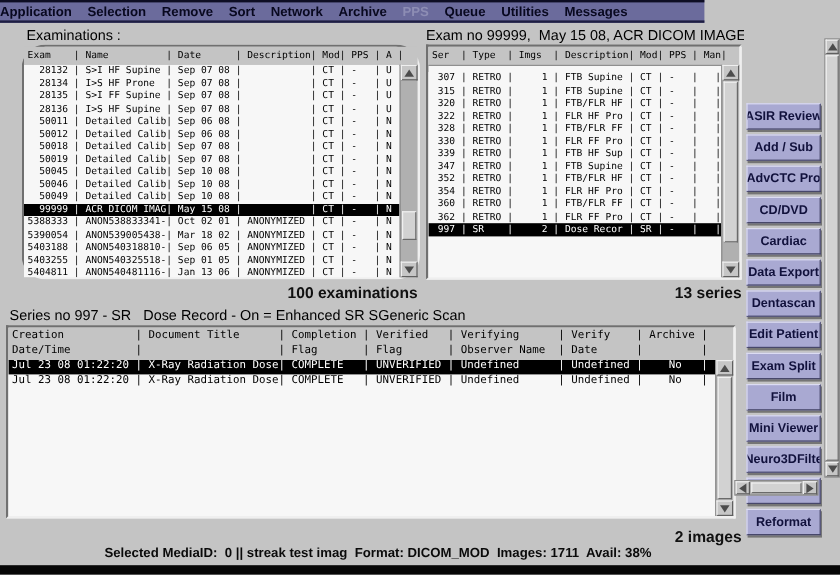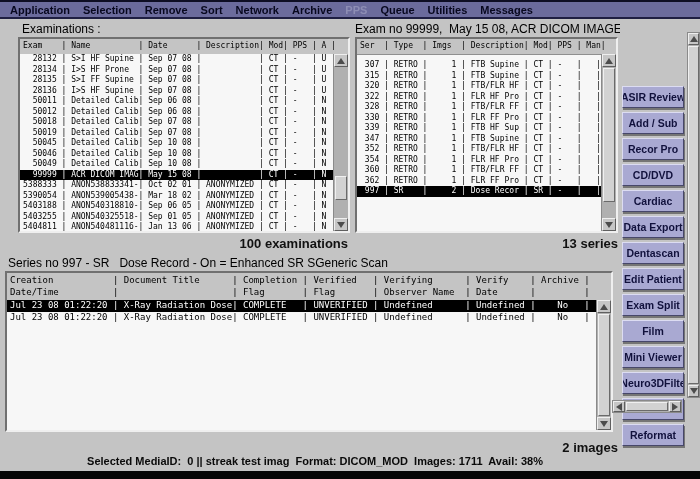--- a/index.html
+++ b/index.html
@@ -1,22 +1,22 @@
 <!DOCTYPE html>
 <html><head>
 <meta charset="utf-8">
 <style>
   html,body{margin:0;padding:0;}
   .window{position:relative;width:700px;height:479px;background:#c4c4c4;
     font-family:"Liberation Sans",sans-serif;overflow:hidden;}
 
   
-  .menubar{position:absolute;left:0;top:0;width:700px;height:19px;box-sizing:border-box;
+  .menubar{position:absolute;left:0;top:0;width:587px;height:19px;box-sizing:border-box;
     background:#6b6b9c;border-top:2px solid #0e0e24;border-bottom:2px solid #1e1e42;
-    display:flex;align-items:center;gap:13px;padding-left:10px;}
+    display:flex;align-items:center;gap:13px;}
   .mitem{font-weight:bold;font-size:11px;color:#08081f;white-space:nowrap;cursor:default;}
   .mitem.dis{color:#8d8db4;}
 
   
   .sect-title{position:absolute;font-weight:normal;font-size:12px;color:#000;
     white-space:pre;overflow:hidden;}
   .count{position:absolute;font-weight:bold;font-size:13px;color:#111;text-align:right;}
 
   
   .tbl{position:absolute;box-sizing:border-box;background:#f7f7f7;
@@ -76,21 +76,21 @@
       <div class="mitem">Network</div>
       <div class="mitem">Archive</div>
       <div class="mitem dis">PPS</div>
       <div class="mitem">Queue</div>
       <div class="mitem">Utilities</div>
       <div class="mitem">Messages</div>
     </div>
 
   <div class="sect-title" style="left:22px;top:22px;">Examinations :</div>
 
-  <div class="tbl mono8" style="left:18px;top:37px;width:332px;height:196px;">
+  <div class="tbl mono8" style="left:18px;top:37px;width:332px;height:196px;border-radius:20px;">
     <div class="thead">Exam    | Name          | Date      | Description| Mod| PPS | A |</div>
     <div class="tbody" style="top:15px;right:15px;bottom:0;">
         <div class="trow">  28132 | S&gt;I HF Supine | Sep 07 08 |            | CT | -   | U |</div>
         <div class="trow">  28134 | I&gt;S HF Prone  | Sep 07 08 |            | CT | -   | U |</div>
         <div class="trow">  28135 | S&gt;I FF Supine | Sep 07 08 |            | CT | -   | U |</div>
         <div class="trow">  28136 | I&gt;S HF Supine | Sep 07 08 |            | CT | -   | U |</div>
         <div class="trow">  50011 | Detailed Calib| Sep 06 08 |            | CT | -   | N |</div>
         <div class="trow">  50012 | Detailed Calib| Sep 06 08 |            | CT | -   | N |</div>
         <div class="trow">  50018 | Detailed Calib| Sep 07 08 |            | CT | -   | N |</div>
         <div class="trow">  50019 | Detailed Calib| Sep 07 08 |            | CT | -   | N |</div>
@@ -164,21 +164,21 @@
       <div class="sbtn" style="left:0;bottom:0;width:14px;height:13px;">
           <div class="tri down"></div>
         </div>
     </div>
   </div>
   <div class="count" style="left:5px;top:440px;width:613px;">2 images</div>
 
   <div class="actions" id="actions">
       <div class="abtn">ASIR Review</div>
       <div class="abtn">Add / Sub</div>
-      <div class="abtn">Recor Pro</div>
+      <div class="abtn">AdvCTC Pro</div>
       <div class="abtn">CD/DVD</div>
       <div class="abtn">Cardiac</div>
       <div class="abtn">Data Export</div>
       <div class="abtn">Dentascan</div>
       <div class="abtn">Edit Patient</div>
       <div class="abtn">Exam Split</div>
       <div class="abtn">Film</div>
       <div class="abtn">Mini Viewer</div>
       <div class="abtn">Neuro3DFilte</div>
       <div class="abtn">Perfusion4</div>

